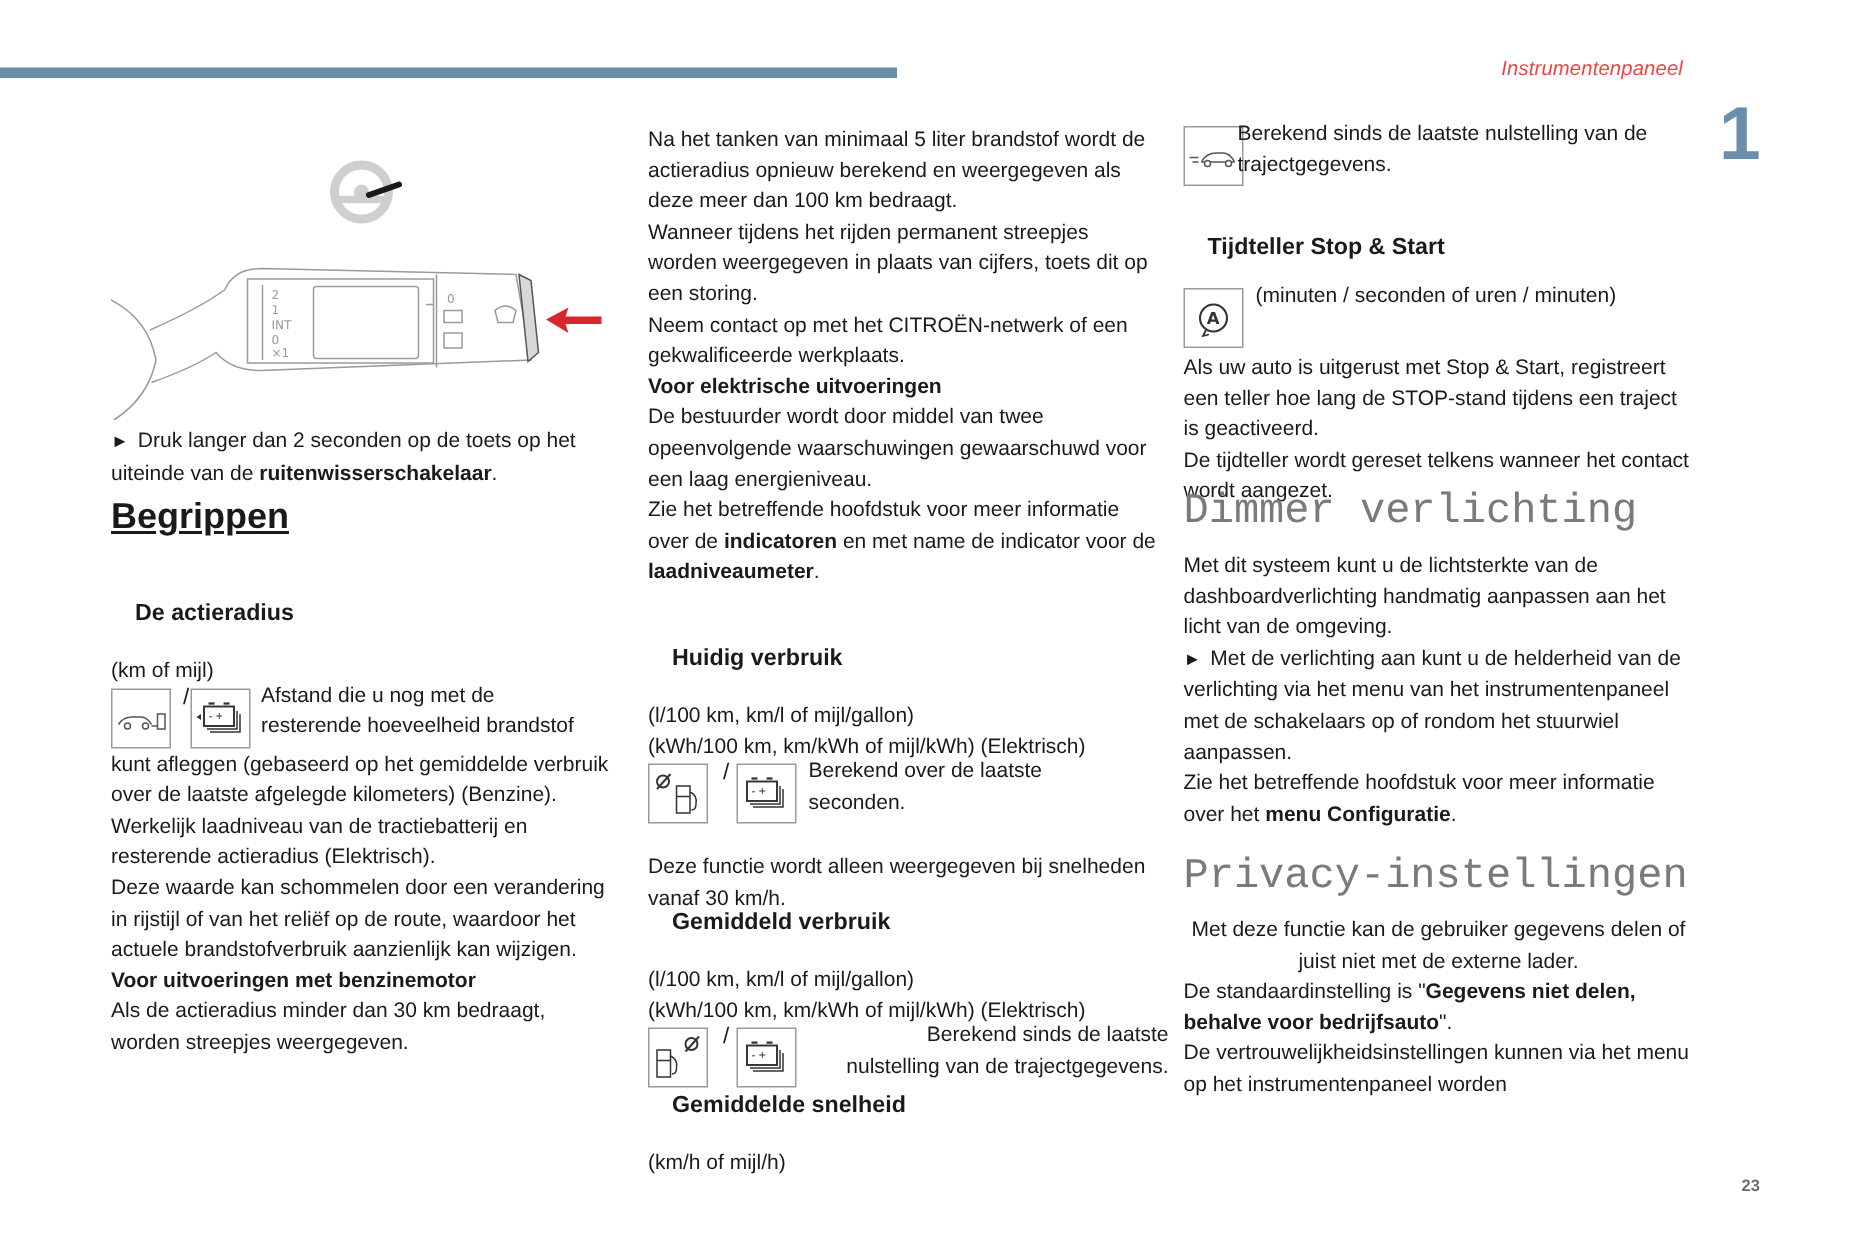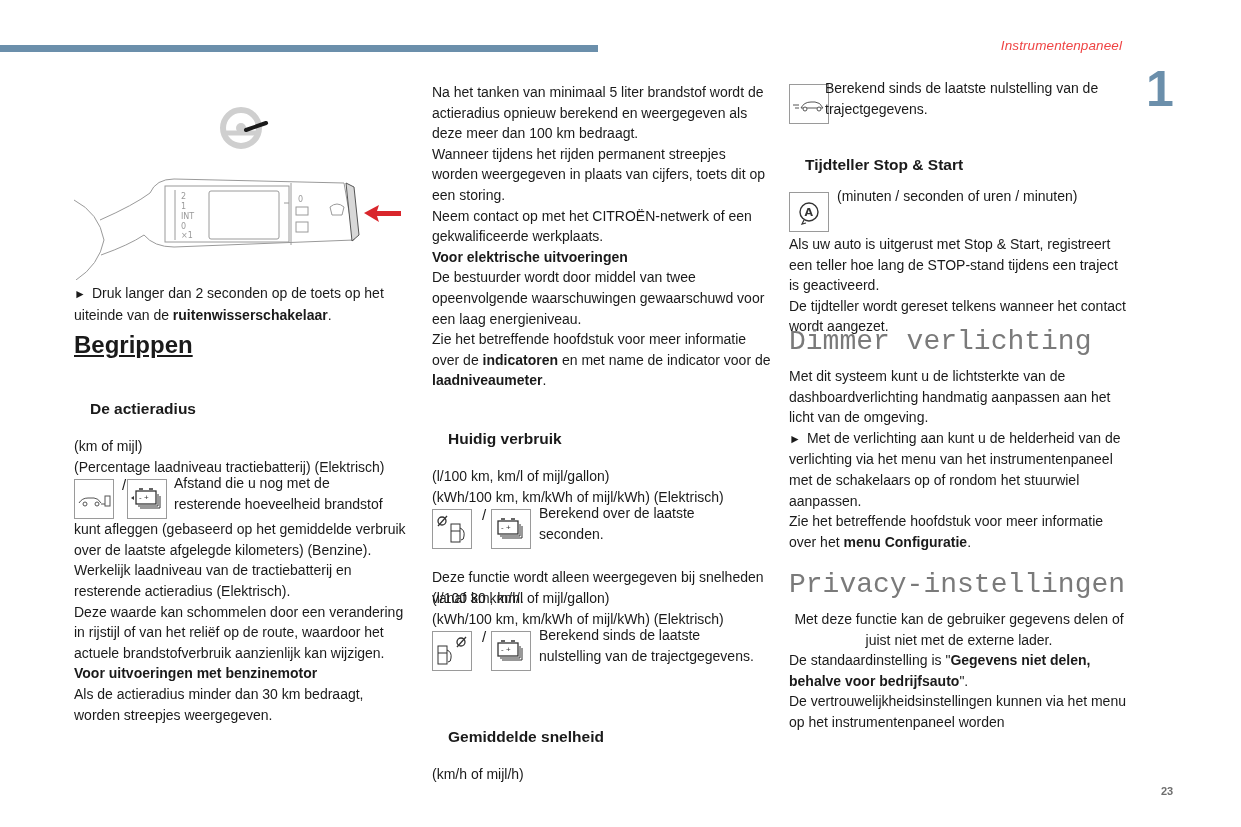--- a/index.html
+++ b/index.html
@@ -74,21 +74,20 @@
 <div class="col col1">
   <p style="position:absolute; top:283px; width:335px;">
     <span class="arrow">►</span><span>Druk langer dan 2 seconden op de toets op het uiteinde van de </span><b>ruitenwisserschakelaar</b><span>.</span>
   </p>
 
   <h1 class="h-main" style="position:absolute; top:335px;text-decoration:underline;">Begrippen</h1>
 
   <div style="position:absolute; top:382px; width:335px;">
     <h3 class="h-sub">De actieradius</h3>
     <p>(km of mijl)</p>
-    <p style="white-space:nowrap;">(Percentage laadniveau tractiebatterij) (Elektrisch)</p>
     <div class="icon-row">
       <span class="iconbox" style="position:absolute; left:0; top:2px;">
         <svg viewBox="0 0 38 38">
             <path d="M4 23 q3 -5 9 -5 h6 q4 0 7 5" fill="none" stroke="#555" stroke-width="1"></path>
             <circle cx="10" cy="24" r="2" fill="none" stroke="#555"></circle>
             <circle cx="22" cy="24" r="2" fill="none" stroke="#555"></circle>
             <line x1="26" y1="24" x2="30" y2="24" stroke="#555"></line>
             <rect x="30" y="16" width="5" height="10" fill="none" stroke="#555"></rect>
           </svg>
       </span>
@@ -149,20 +148,21 @@
             <text x="9" y="20" font-size="8" fill="#333">- +</text>
             <path d="M8 26 h20 v-12 M10 28 h20 v-12" fill="none" stroke="#333"></path>
           </svg>
       </span>
       <span class="txt" style="left:107px; width:200px;">Berekend over de laatste seconden.</span>
     </div>
     <p style="margin-top:18px;">Deze functie wordt alleen weergegeven bij snelheden vanaf 30 km/h.</p>
   </div>
 
   <div style="position:absolute; top:588px; width:340px;">
+    <h3 class="h-sub">Gemiddeld verbruik</h3>
     <p>(l/100 km, km/l of mijl/gallon)</p>
     <p style="white-space:nowrap;">(kWh/100 km, km/kWh of mijl/kWh) (Elektrisch)</p>
     <div class="icon-row">
       <span class="iconbox" style="position:absolute; left:0; top:2px;">
         <svg viewBox="0 0 38 38">
             <rect x="5" y="14" width="9" height="18" fill="none" stroke="#333"></rect>
             <line x1="5" y1="21" x2="14" y2="21" stroke="#333"></line>
             <path d="M14 18 q5 2 4 8 q0 4 -3 4" fill="none" stroke="#333"></path>
             <circle cx="28" cy="10" r="4" fill="none" stroke="#333" stroke-width="1.3"></circle>
             <line x1="24" y1="15" x2="33" y2="5" stroke="#333" stroke-width="1.3"></line>
@@ -171,21 +171,21 @@
       <span class="slash" style="left:50px;">/</span>
       <span class="iconbox" style="position:absolute; left:59px; top:2px;">
         <svg viewBox="0 0 38 38">
             <rect x="6" y="11" width="20" height="13" fill="none" stroke="#333" stroke-width="1.3"></rect>
             <line x1="9" y1="9" x2="13" y2="9" stroke="#333" stroke-width="1.5"></line>
             <line x1="19" y1="9" x2="23" y2="9" stroke="#333" stroke-width="1.5"></line>
             <text x="9" y="20" font-size="8" fill="#333">- +</text>
             <path d="M8 26 h20 v-12 M10 28 h20 v-12" fill="none" stroke="#333"></path>
           </svg>
       </span>
-      <span class="txt" style="left:107px; width:240px; white-space:nowrap;">
+      <span class="txt" style="left:107px; width:240px; white-space:nowrap;text-align:right;">
         <span>Berekend sinds de laatste</span><br>
         <span>nulstelling van de trajectgegevens.</span>
       </span>
     </div>
   </div>
 
   <div style="position:absolute; top:710px; width:340px;">
     <h3 class="h-sub">Gemiddelde snelheid</h3>
     <p style="margin-top:4px;">(km/h of mijl/h)</p>
   </div>

